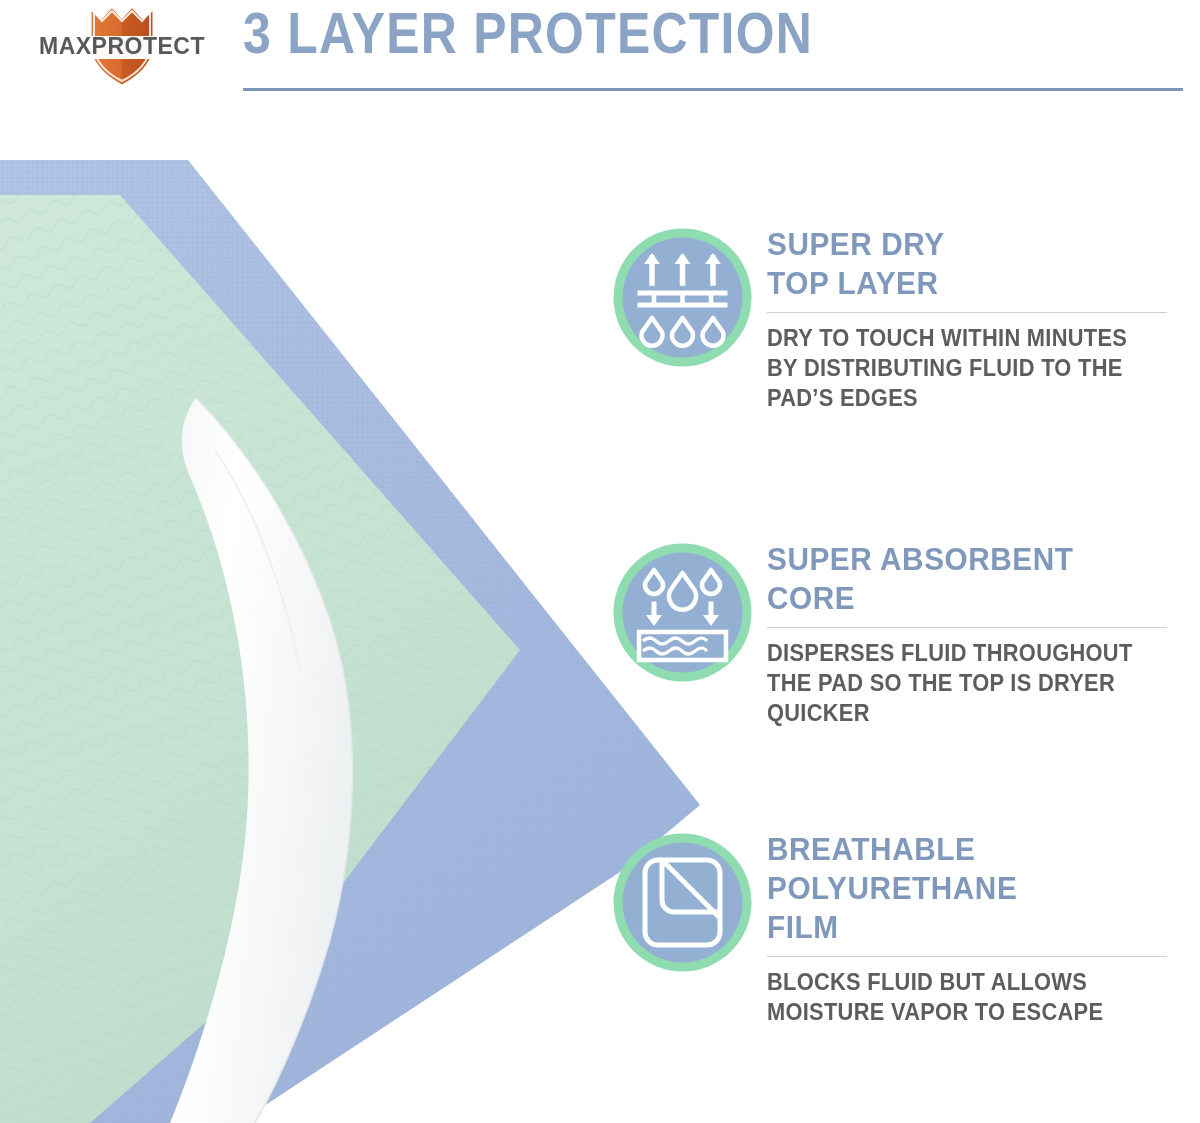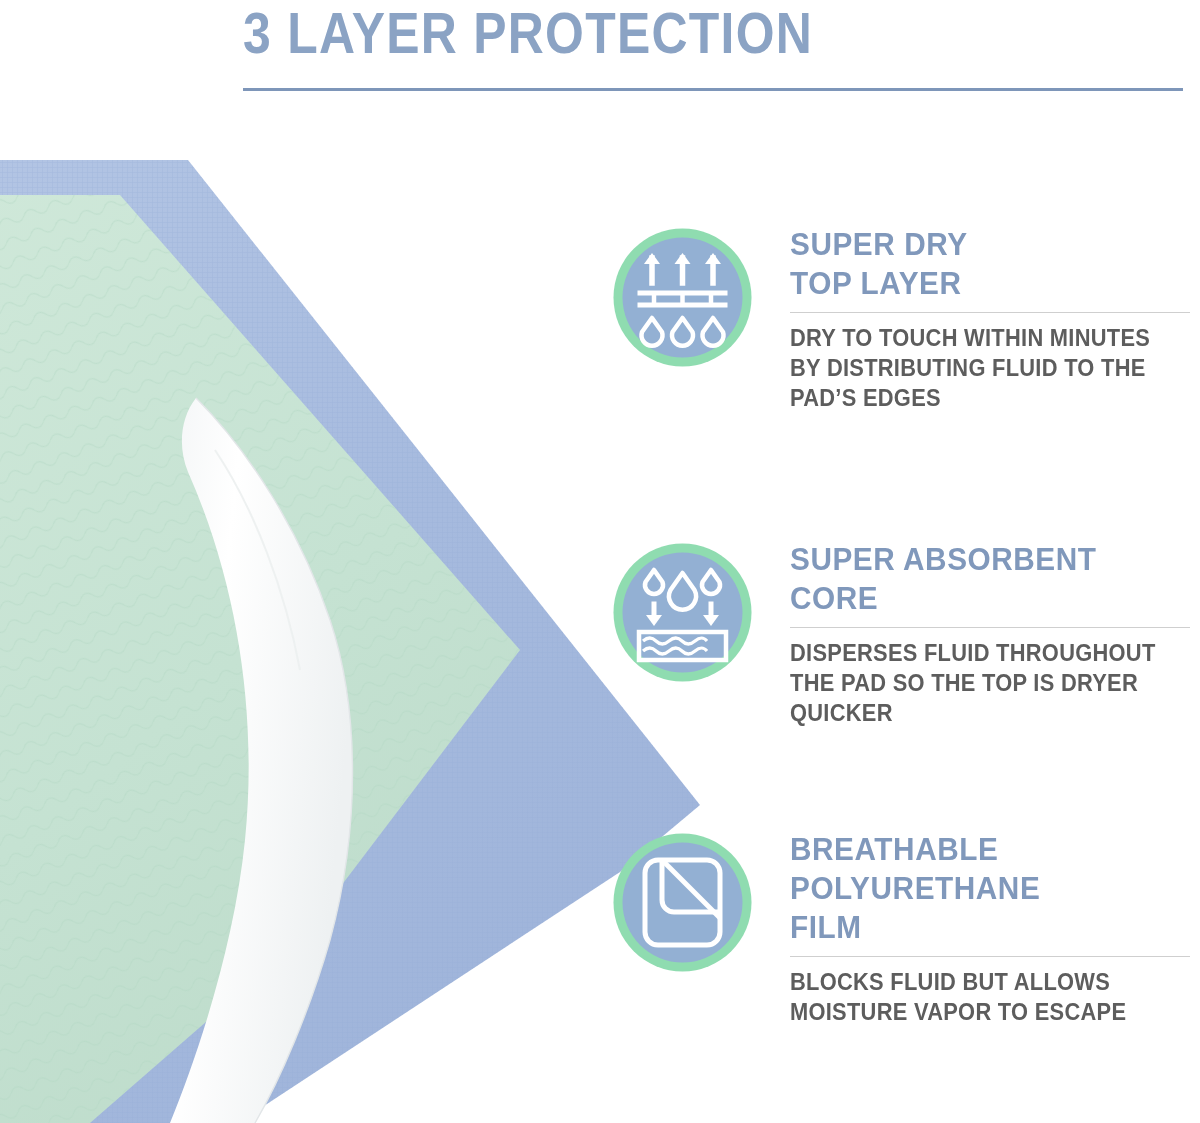--- a/index.html
+++ b/index.html
@@ -35,21 +35,21 @@
   
   .features{position:absolute;left:600px;top:200px;width:600px;}
   .feature{position:absolute;left:0;width:600px;}
   .f1{top:25px;}
   .f2{top:340px;}
   .f3{top:630px;}
 
   .icon-wrap{position:absolute;left:10px;top:0;width:145px;height:145px;}
   .icon-wrap svg{display:block;}
 
-  .ftext{position:absolute;left:190px;top:0px;width:410px;}
+  .ftext{position:absolute;left:167px;top:0px;width:410px;}
   .fhead{
     font-size:32px;line-height:39px;
     font-weight:700;letter-spacing:0.6px;
     color:#8098bb;
     font-family:"Liberation Sans Narrow","Liberation Sans",sans-serif;
     transform:scaleX(0.93);transform-origin:left top;
     white-space:pre-line;
   }
   .fdiv{margin-top:9px;width:400px;height:1px;background:#cfcfcf;}
   .fbody{
@@ -62,20 +62,40 @@
     white-space:pre-line;
   }
 </style>
 </head>
 <body>
 
 <div class="page">
 
   <div class="header">
 
+    <div class="logo">
+      <svg width="185" height="88" viewBox="0 0 185 88">
+        <defs>
+          <linearGradient id="shg" x1="0" y1="0" x2="1" y2="0">
+            <stop offset="0%" stop-color="#e07b3c"></stop>
+            <stop offset="48%" stop-color="#d96a2c"></stop>
+            <stop offset="52%" stop-color="#c85a22"></stop>
+            <stop offset="100%" stop-color="#b94f1c"></stop>
+          </linearGradient>
+        </defs>
+        <g>
+          <path d="M60 6 L60 44 C60 62 76 76 92 84 C108 76 124 62 124 44 L124 6
+                   L113 16 L102 4 L92 15 L82 4 L71 16 Z" fill="url(#shg)" stroke="#ffffff" stroke-width="3"></path>
+          <path d="M64 10 L64 44 C64 60 78 72 92 79 C106 72 120 60 120 44 L120 10
+                   L112 19 L102 9 L92 19 L82 9 L72 19 Z" fill="none" stroke="#ffffff" stroke-width="2" opacity="0.85"></path>
+        </g>
+        <rect x="22" y="34" width="140" height="23" fill="#ffffff" opacity="0.97"></rect>
+        <text x="92" y="52" text-anchor="middle" font-family="Liberation Sans, sans-serif" font-size="23" font-weight="700" letter-spacing="0.5" fill="#595959" id="brand-text">MAXPROTECT</text>
+      </svg>
+    </div>
 
     <div class="title">3 LAYER PROTECTION</div>
     <div class="header-rule"></div>
   </div>
 
   <div class="photo">
     <svg width="700" height="973" viewBox="0 0 700 973">
       <defs>
         <linearGradient id="bluegrad" x1="0" y1="0" x2="0.6" y2="1">
           <stop offset="0%" stop-color="#b3c5e4"></stop>

